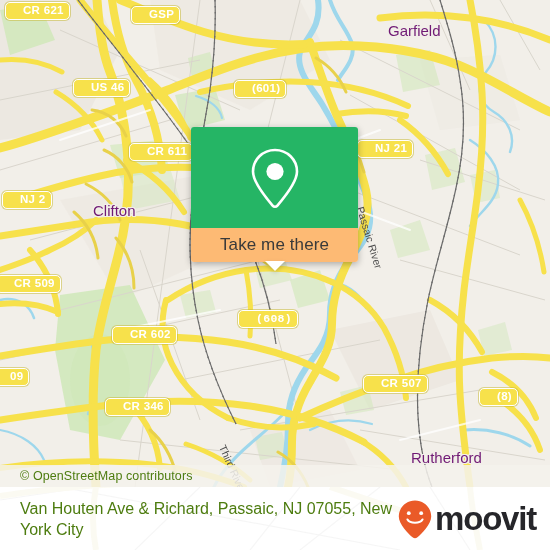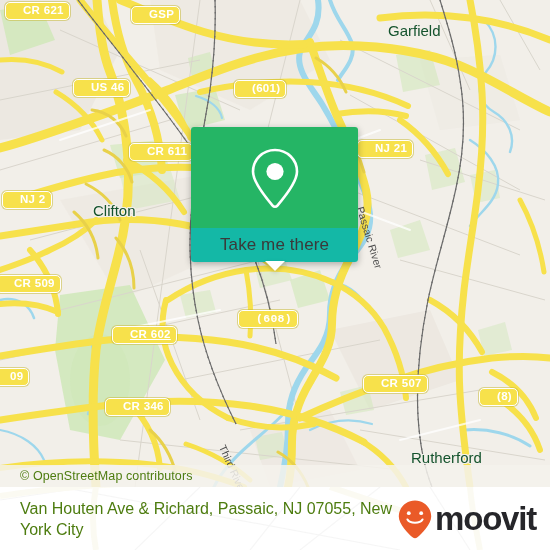--- a/index.html
+++ b/index.html
@@ -23,21 +23,21 @@
     background:rgba(244,242,236,0.86);
     display:flex;align-items:center;
   }
   #attrib span{
     font-size:12.5px;color:#4d7c0f;padding-left:20px;letter-spacing:.1px;text-align:center;
   }
 
   
   .place{
     position:absolute;
-    font-size:15px;color:#14532d;
+    font-size:15px;color:#701a75;
     white-space:nowrap;
     text-shadow:
       1.4px 0 #f2efe9,-1.4px 0 #f2efe9,0 1.4px #f2efe9,0 -1.4px #f2efe9,
       1px 1px #f2efe9,-1px 1px #f2efe9,1px -1px #f2efe9,-1px -1px #f2efe9;
   }
 
   
   .river{
     position:absolute;
     font-size:10.5px;color:#4d4d4d;white-space:nowrap;
@@ -68,21 +68,21 @@
     overflow:visible;
     z-index:40;
   }
   #popup-body{
     background:#25b565;
     height:101px;
     border-radius:3px 3px 0 0;
     display:flex;align-items:center;justify-content:center;
   }
   #popup-foot{
-    background:#14b8a6;
+    background:#fdba74;
     height:34px;
     border-radius:0 0 3px 3px;
     display:flex;align-items:center;justify-content:center;
     position:relative;
   }
   #popup-foot-label{
     font-size:17px;color:#3a3a3a;letter-spacing:.1px;
   }
   #popup-tail{
     position:absolute;left:50%;bottom:-9px;margin-left:-10px;
@@ -326,21 +326,21 @@
 
     <div class="shield" style="left:5px;top:2px;">CR 621</div>
     <div class="shield" style="left:131px;top:6px;">GSP</div>
     <div class="shield" style="left:73px;top:79px;">US 46</div>
     <div class="shield" style="left:234px;top:80px;">(601)</div>
     <div class="shield" style="left:129px;top:143px;">CR 611</div>
     <div class="shield" style="left:357px;top:140px;">NJ 21</div>
     <div class="shield" style="left:2px;top:191px;">NJ 2</div>
     <div class="shield" style="left:-4px;top:275px;">CR 509</div>
     <div class="shield" style="left:238px;top:310px;font-family:Liberation Mono, monospace;">(608)</div>
-    <div class="shield" style="left:112px;top:326px;text-decoration:underline;">CR 602</div>
+    <div class="shield" style="left:112px;top:326px;">CR 602</div>
     <div class="shield" style="left:-8px;top:368px;">09</div>
     <div class="shield" style="left:363px;top:375px;">CR 507</div>
     <div class="shield" style="left:479px;top:388px;">(8)</div>
     <div class="shield" style="left:105px;top:398px;">CR 346</div>
 
     <div id="popup">
       <div id="popup-body">
         <svg width="56" height="62" viewBox="0 0 56 62">
           <path d="M28 3 C15.8 3 6 12.6 6 24.6 C6 34.5 19.5 51.5 25.6 58.6
                    C26.9 60.1 29.1 60.1 30.4 58.6 C36.5 51.5 50 34.5 50 24.6

